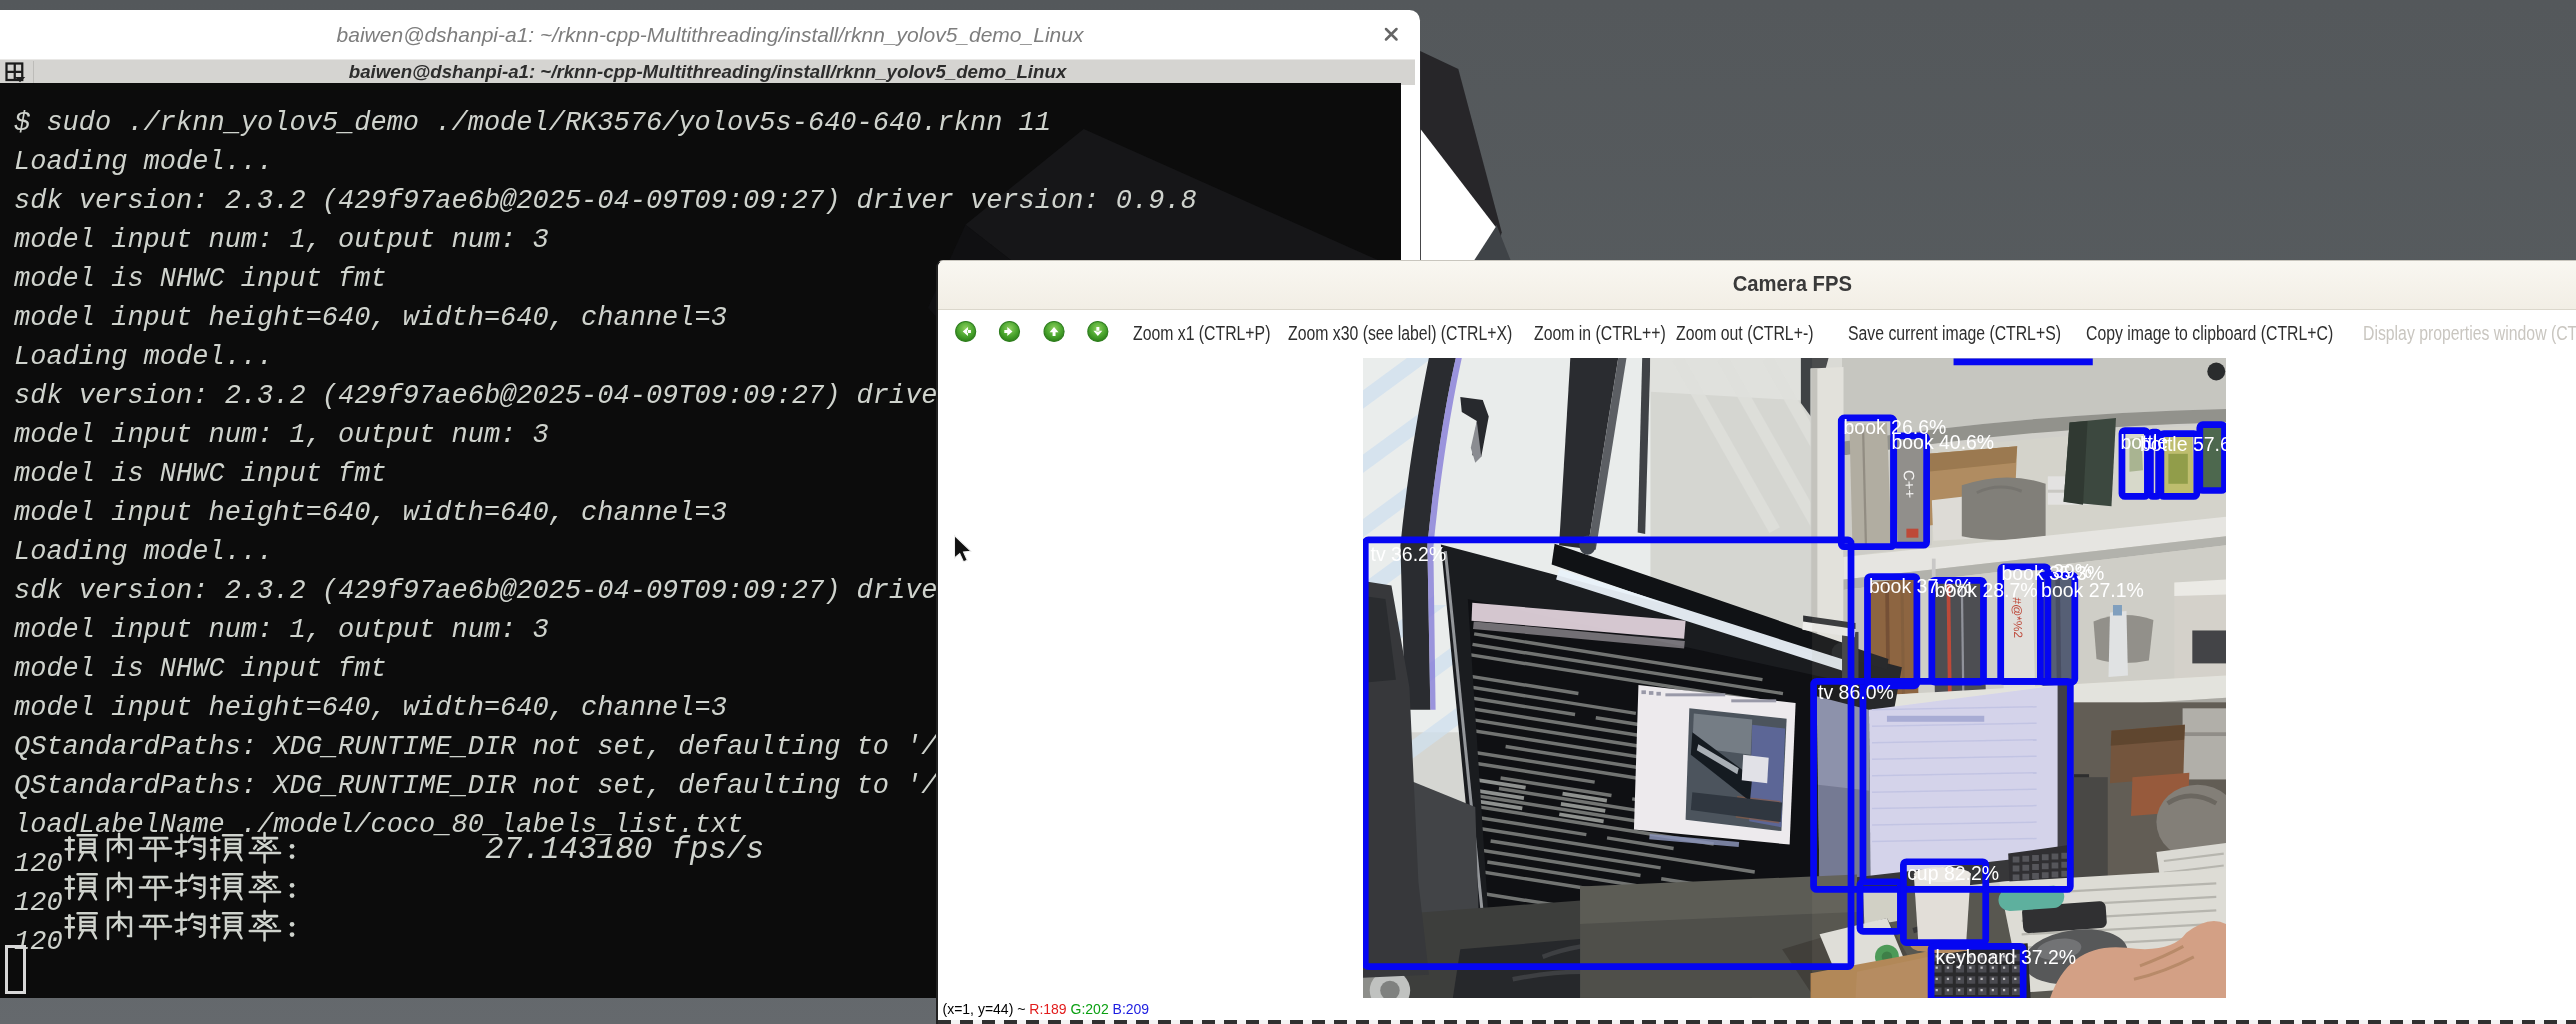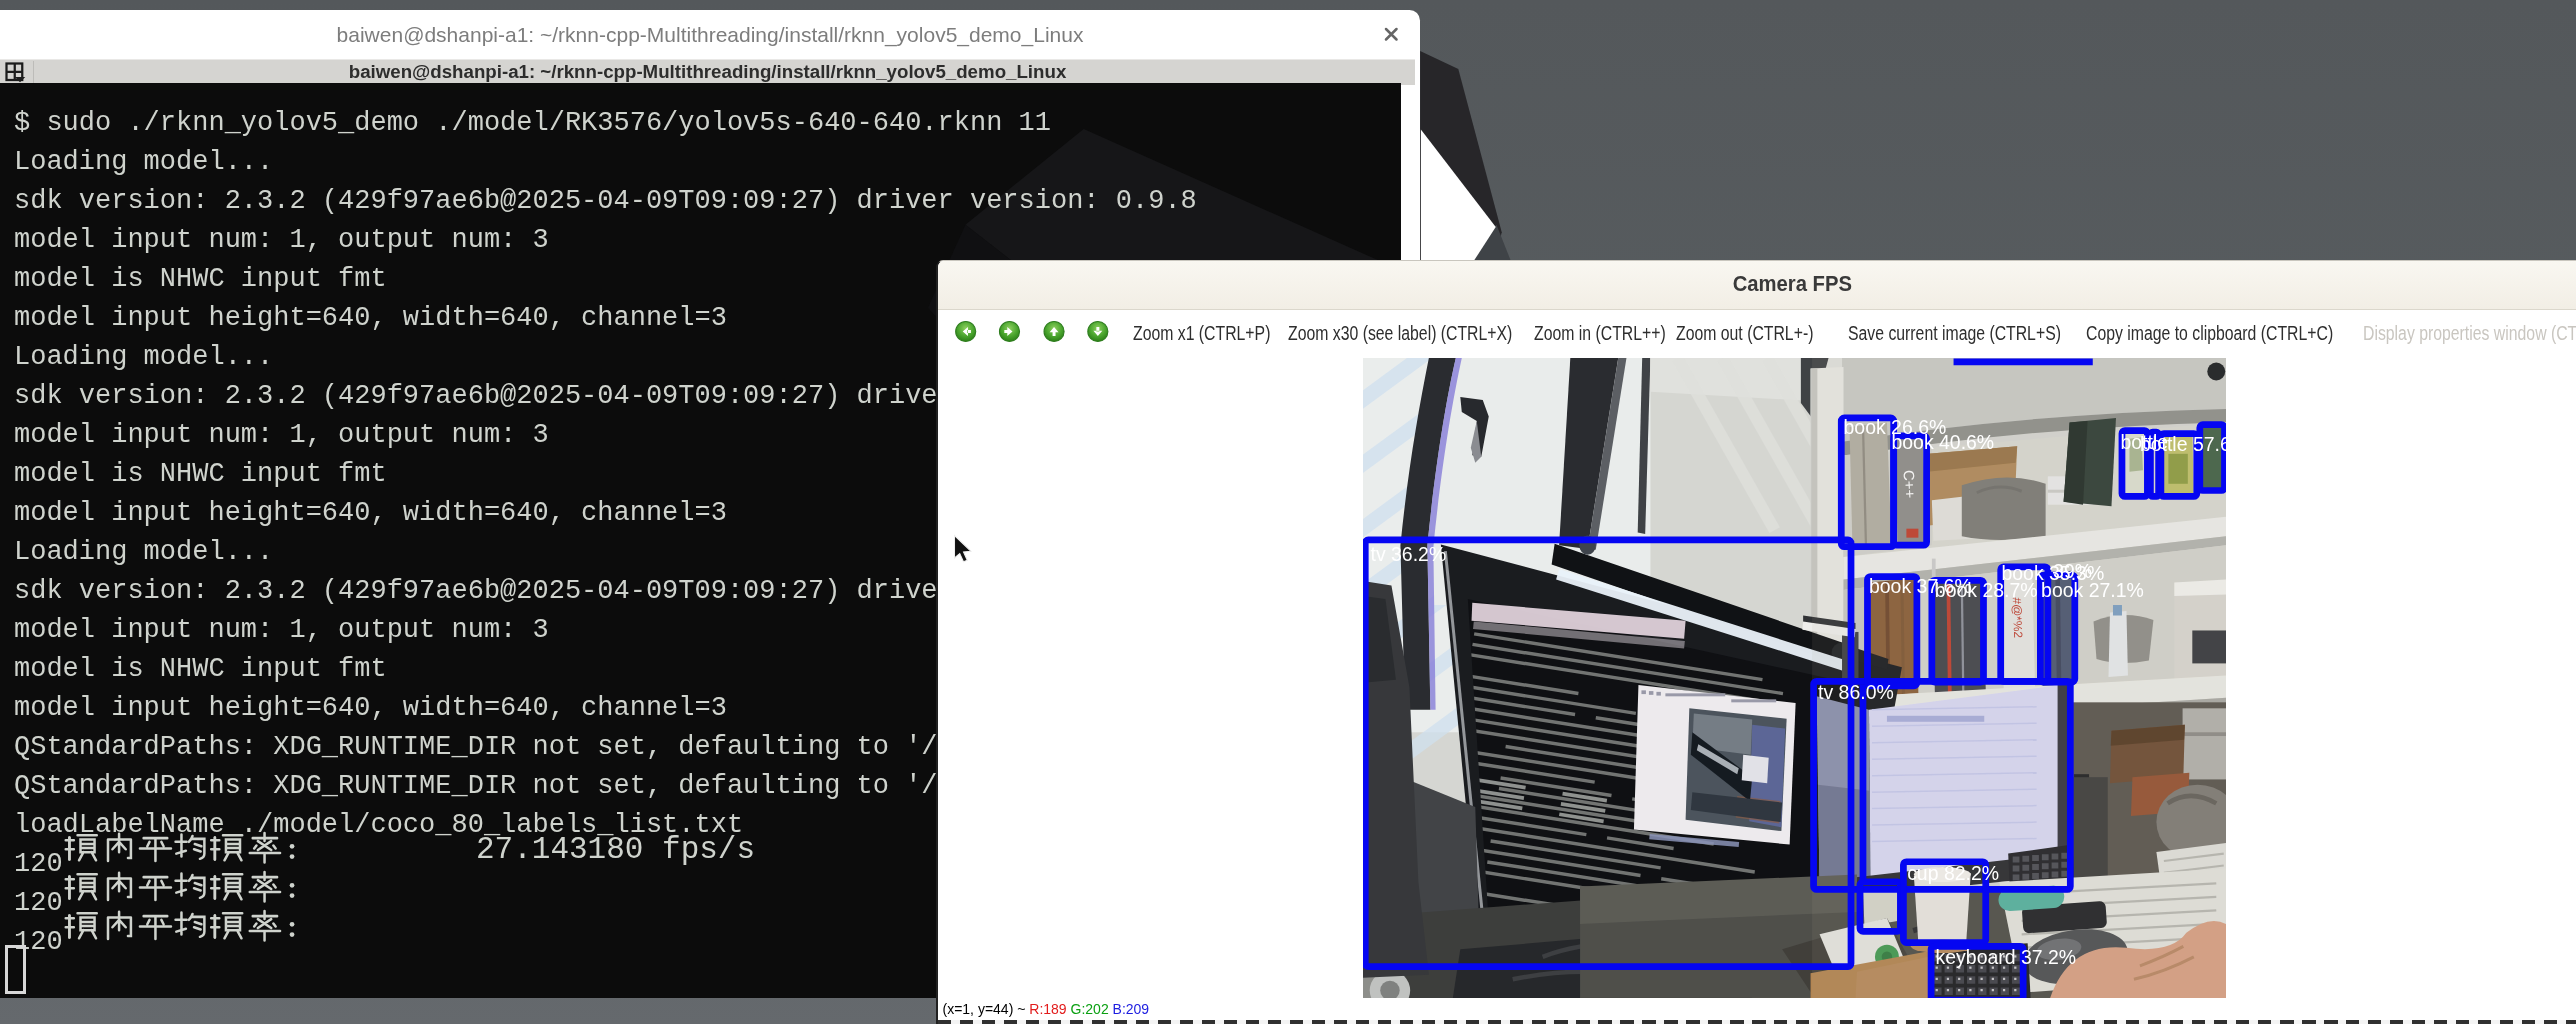--- a/index.html
+++ b/index.html
@@ -1,34 +1,34 @@
 <!DOCTYPE html>
 <html style="font-size:12px"><head><meta charset="utf-8">
 <style>
 html,body{margin:0;padding:0;}
 body{width:2576px;height:1025px;position:relative;overflow:hidden;
  background:linear-gradient(180deg,#54585b 0%,#585d60 45%,#5f6468 80%,#65696d 100%);
  font-family:"Liberation Sans",sans-serif;}
 #wall{position:absolute;left:0;top:0;z-index:0;}
 #term{position:absolute;left:0;top:9.7px;width:1420px;height:988px;background:#fff;
- border-top-right-radius:10.5px;z-index:1;}
+ border-top-right-radius:10.5px;z-index:1;font-style:italic;}
 #ttitle{position:absolute;left:0;top:0;width:100%;height:49px;color:#7d7d7d;font-size:21px;
  text-align:center;line-height:49px;}
 #tclose{position:absolute;right:18px;top:13.5px;width:22.5px;height:22.5px;}
 #ttab{position:absolute;left:0;top:49px;width:1415px;height:25px;background:#d5d4d1;
  border-top:1.5px solid #e9e8e6;}
 #ttabtext{position:absolute;left:0;top:0;width:100%;height:25px;text-align:center;line-height:23px;
  font-size:18.7px;font-weight:bold;color:#2d2d2d;}
 #tblack{position:absolute;left:0;top:73px;width:1401px;height:915px;background:#0c0c0c;overflow:hidden;}
 #tblack pre{position:absolute;left:0;top:7.5px;margin:14px;font-family:"Liberation Mono",monospace;
  font-size:27px;line-height:39px;color:#cfd3cd;}
 .cjkline{position:absolute;left:6.7px;height:39px;font-family:"Liberation Mono",monospace;
  font-size:31px;line-height:39px;color:#cfd3cd;white-space:pre;}
 .cjkline svg{vertical-align:-5.2px;}
-.numspan{position:absolute;font-family:"Liberation Mono",monospace;font-size:31px;line-height:39px;color:#cfd3cd;white-space:pre;}
+.numspan{position:absolute;font-family:"Liberation Mono",monospace;font-size:31px;line-height:39px;color:#cfd3cd;white-space:pre;margin-left:9px;}
 #cursor{position:absolute;left:4.5px;top:862px;width:15px;height:43px;border:3px solid #d8d8d8;}
 #cam{position:absolute;left:936px;top:260px;width:1708px;height:765px;background:#fff;z-index:2;
  border-left:2.2px solid #212121;border-top:0.7px solid #c9c6be;border-top-left-radius:7.5px;}
 #ctitle{position:absolute;left:0;top:0;width:100%;height:48px;
  background:linear-gradient(#f9f7f1,#f2eee5);border-bottom:0.7px solid #dbd7cc;border-top-left-radius:6px;
  text-align:center;font-size:22.5px;font-weight:bold;color:#3a3a3a;line-height:46px;}
 #ctool{position:absolute;left:0;top:49px;width:100%;height:49px;background:#fff;}
 .titem{position:absolute;top:12px;font-size:20px;color:#2e2e2e;white-space:pre;transform:scaleX(0.79);transform-origin:0 50%;}
 .tgray{color:#c9c6c0;}
 #photo{position:absolute;left:425px;top:97px;width:863px;height:640px;}

